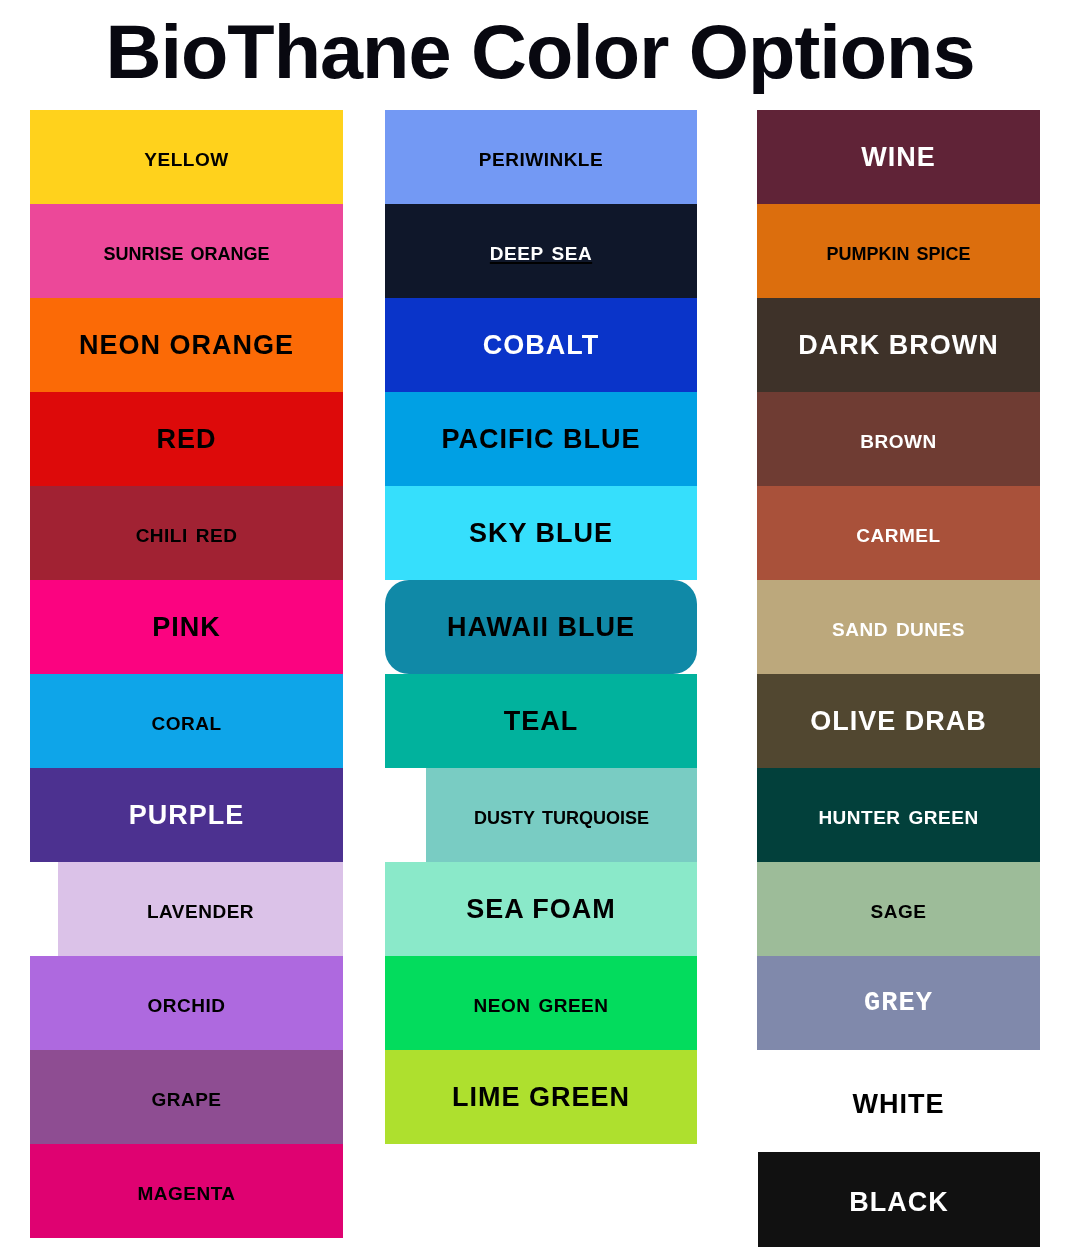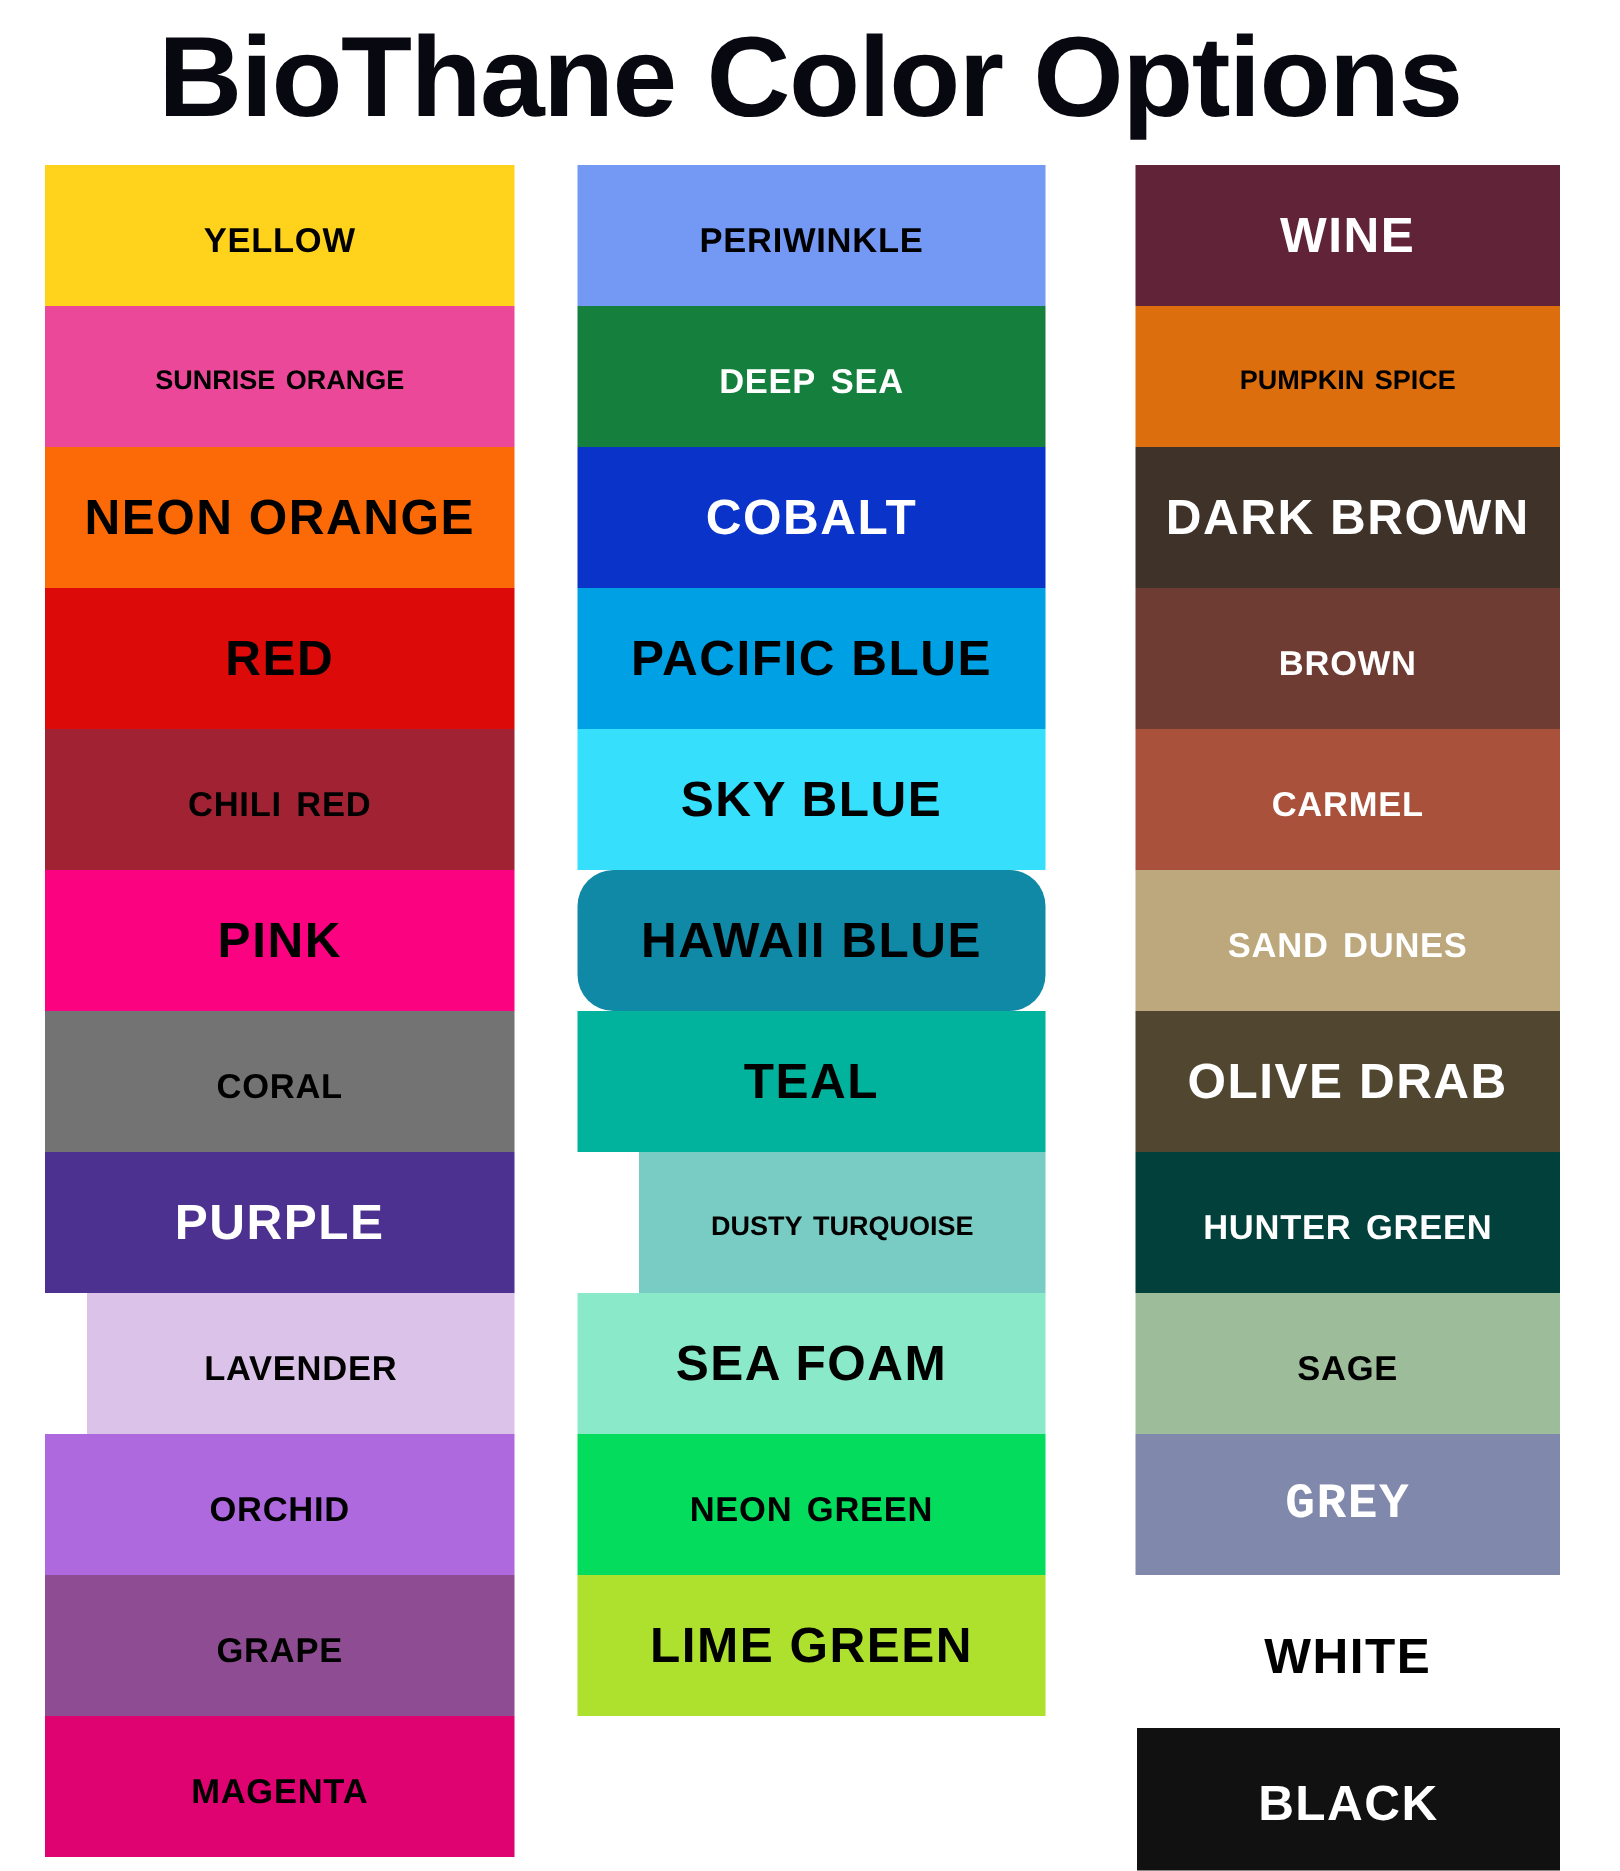--- a/index.html
+++ b/index.html
@@ -47,21 +47,21 @@
     height: 94px;
     box-sizing: border-box;
     display: flex;
     align-items: center;
     justify-content: center;
     overflow: hidden;
   }
   .swatch .label {
     font-family: "Liberation Sans", sans-serif;
     font-weight: bold;
-    font-size: 33px;
+    font-size: 27px;
     line-height: 30px;
     font-variant: small-caps;
     text-transform: lowercase;
     letter-spacing: 0.5px;
     white-space: nowrap;
     text-align: center;
   }
   
   .swatch.allcaps .label {
     font-variant: normal;
@@ -91,21 +91,21 @@
     </div>
     <div class="swatch allcaps" style="background: rgb(221, 10, 10);">
       <span class="label" style="color: rgb(0, 0, 0);">Red</span>
     </div>
     <div class="swatch" style="background: rgb(161, 34, 51);">
       <span class="label" style="color: rgb(0, 0, 0);">Chili Red</span>
     </div>
     <div class="swatch allcaps" style="background: rgb(251, 3, 128);">
       <span class="label" style="color: rgb(0, 0, 0);">Pink</span>
     </div>
-    <div class="swatch" style="background: #737373;">
+    <div class="swatch" style="background: #0ea5e9;">
       <span class="label" style="color: rgb(0, 0, 0);">Coral</span>
     </div>
     <div class="swatch allcaps" style="background: rgb(76, 49, 144);">
       <span class="label" style="color: rgb(255, 255, 255);">Purple</span>
     </div>
     <div class="swatch" style="background: rgb(219, 194, 232); margin-left: 28px;">
       <span class="label" style="color: rgb(0, 0, 0);">Lavender</span>
     </div>
     <div class="swatch" style="background: rgb(174, 105, 223);">
       <span class="label" style="color: rgb(0, 0, 0);">Orchid</span>
@@ -114,21 +114,21 @@
       <span class="label" style="color: rgb(0, 0, 0);">Grape</span>
     </div>
     <div class="swatch" style="background: rgb(223, 2, 113);">
       <span class="label" style="color: rgb(0, 0, 0);">Magenta</span>
     </div>
   </div>
 <div class="column" id="col-2">
     <div class="swatch" style="background: rgb(115, 153, 244);">
       <span class="label" style="color: rgb(0, 0, 0);">Periwinkle</span>
     </div>
-    <div class="swatch" style="background: #15803d;">
+    <div class="swatch" style="background: #0f172a; text-decoration: underline;">
       <span class="label" style="color: rgb(255, 255, 255);">Deep Sea</span>
     </div>
     <div class="swatch allcaps" style="background: rgb(10, 52, 201);">
       <span class="label" style="color: rgb(255, 255, 255);">Cobalt</span>
     </div>
     <div class="swatch allcaps" style="background: rgb(0, 160, 228);">
       <span class="label" style="color: rgb(0, 0, 0);">Pacific Blue</span>
     </div>
     <div class="swatch allcaps" style="background: rgb(54, 223, 252);">
       <span class="label" style="color: rgb(0, 0, 0);">Sky Blue</span>

